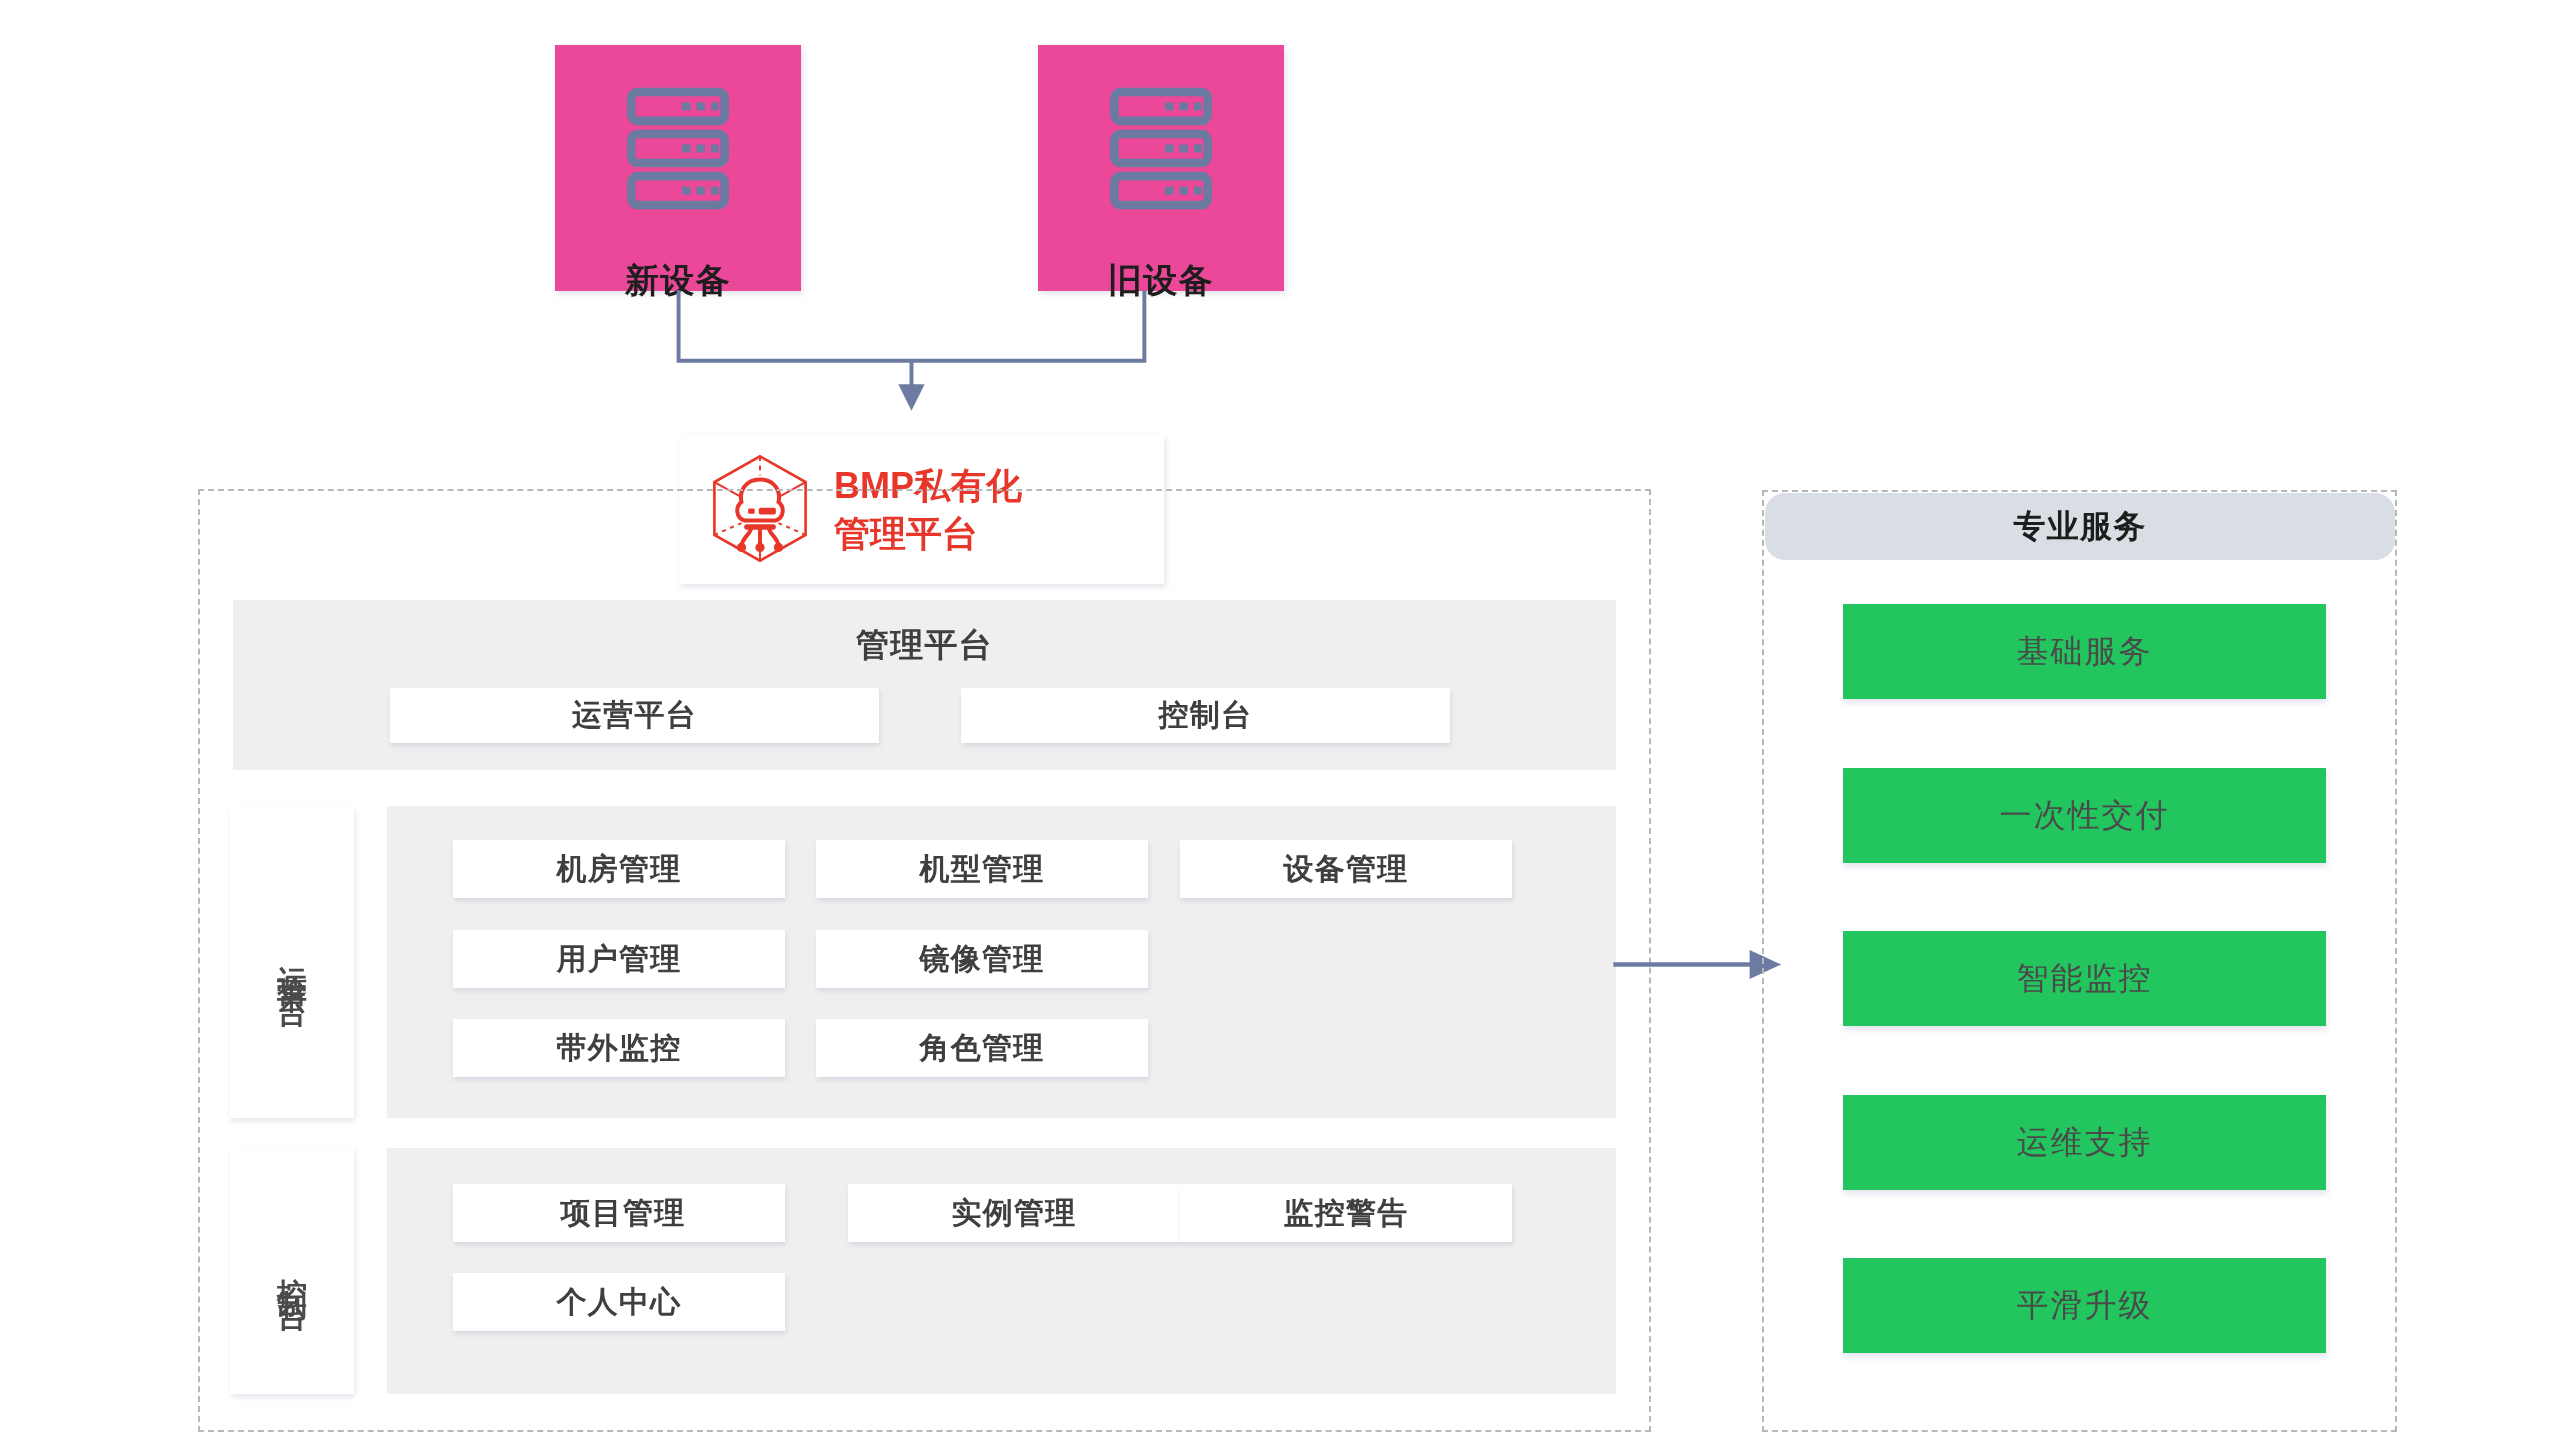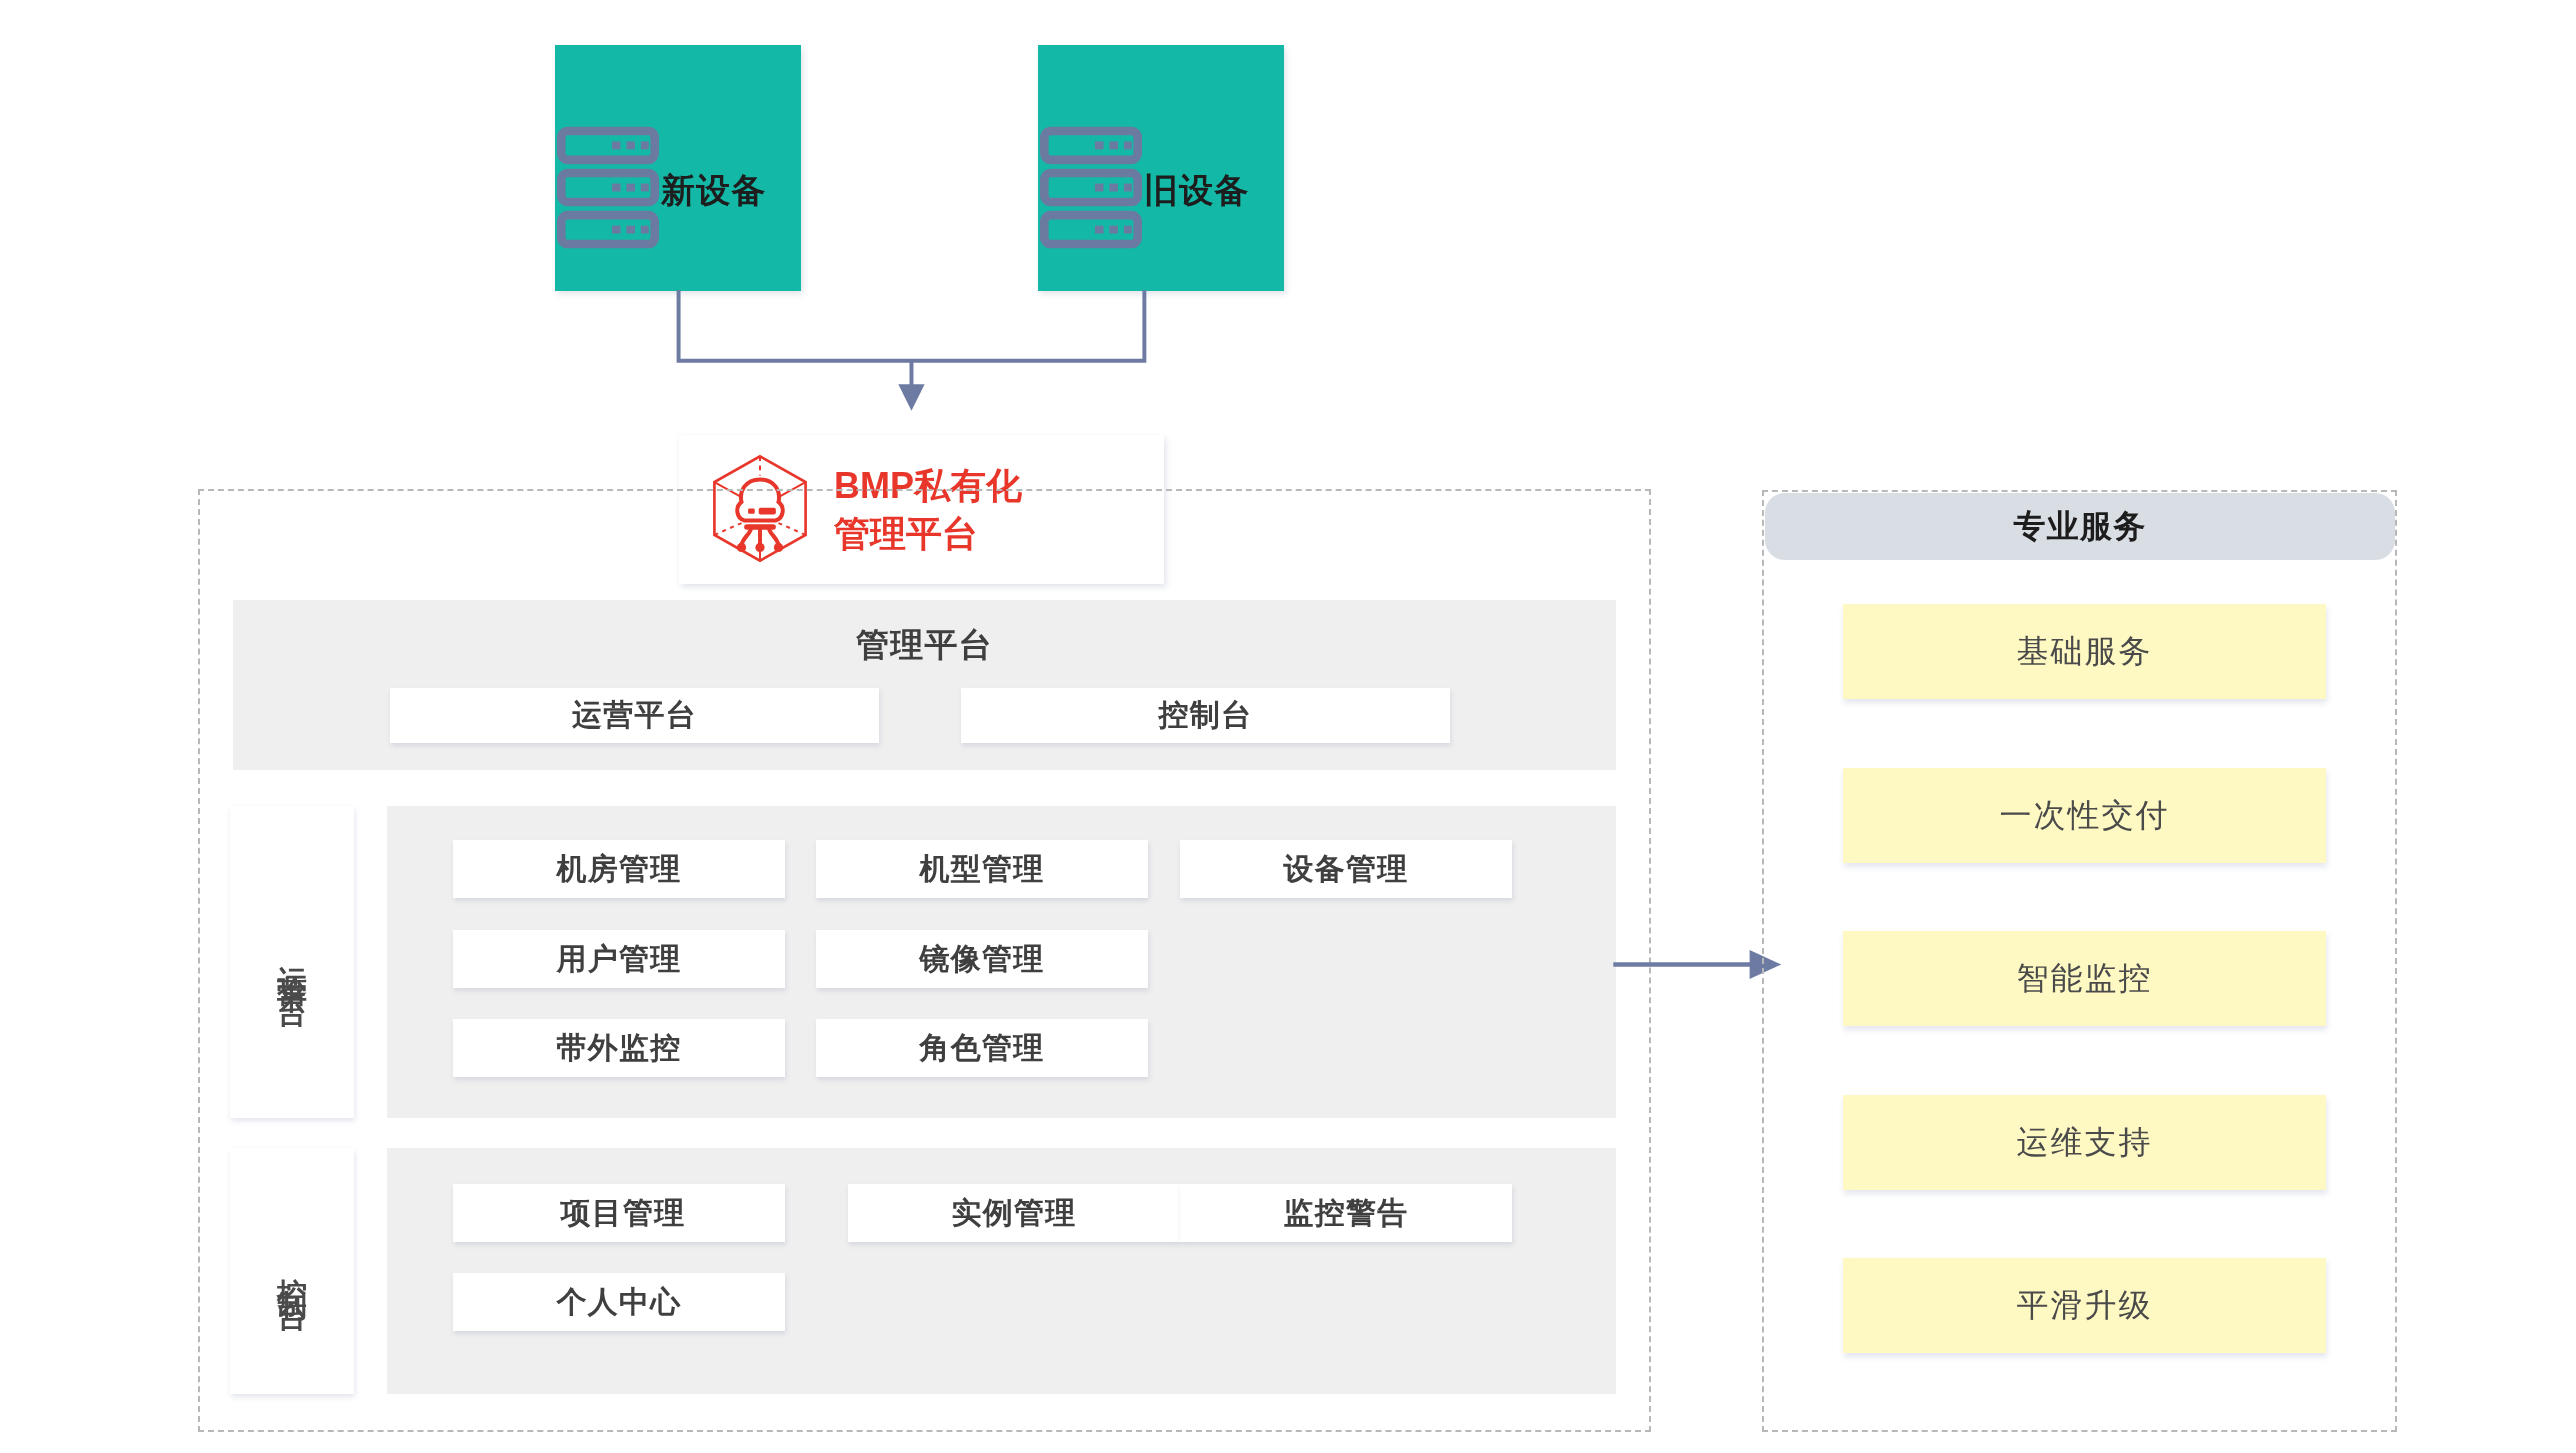--- a/index.html
+++ b/index.html
@@ -14,23 +14,24 @@
     overflow: hidden;
     font-family: "Liberation Sans", "DejaVu Sans", sans-serif;
     color: #3f3f3f;
   }
 
   
   .abs { position: absolute; box-sizing: border-box; }
 
   
   .device-card {
-    background: #14b8a6;
+    background: #ec4899;
     box-shadow: 2px 2.6px 6px rgba(120,130,160,0.22);
     display: flex;
+    flex-direction: column;
     align-items: center;
     justify-content: flex-start;
   }
   .device-icon {
     margin-top: 41px;
   }
   .device-label {
     margin-top: 45px;
     font-size: 34px;
     font-weight: 700;
@@ -115,21 +116,21 @@
     align-items: center;
     justify-content: center;
     font-size: 32px;
     font-weight: 700;
     color: #1d1d1d;
     letter-spacing: 1.3px;
     box-sizing: border-box;
     border-radius: 20px;
   }
   .svc-tile {
-    background: #fef9c3;
+    background: #22c55e;
     box-shadow: 1.3px 4px 6px rgba(120,132,170,0.20);
     display: flex;
     align-items: center;
     justify-content: center;
     font-size: 32px;
     font-weight: 400;
     color: #4a4a4a;
     letter-spacing: 2px;
     box-sizing: border-box;
   }

